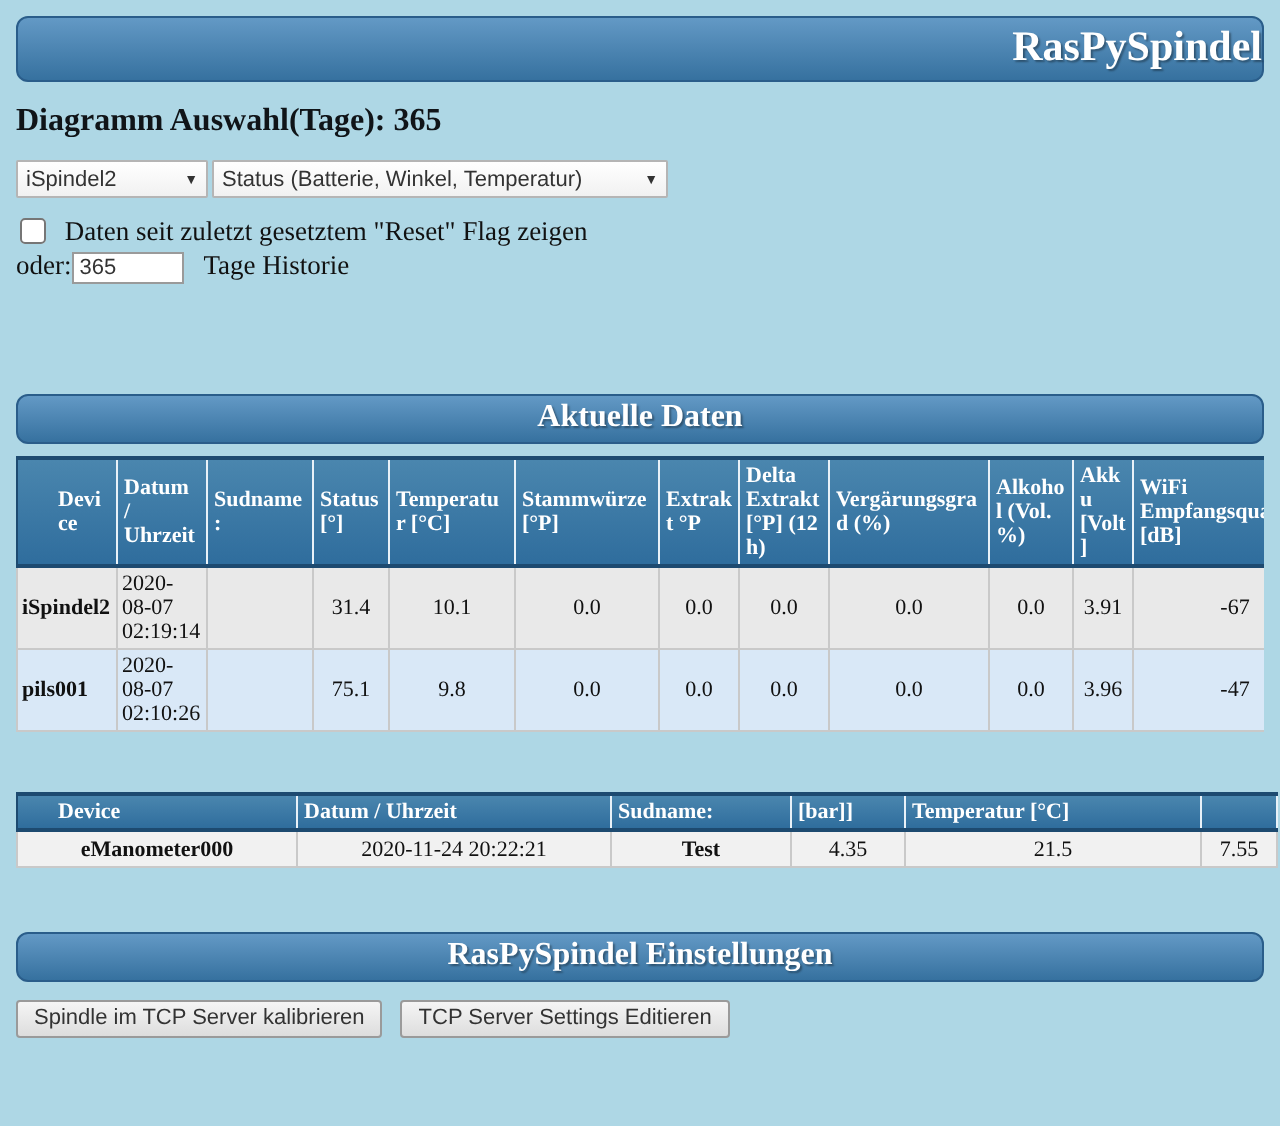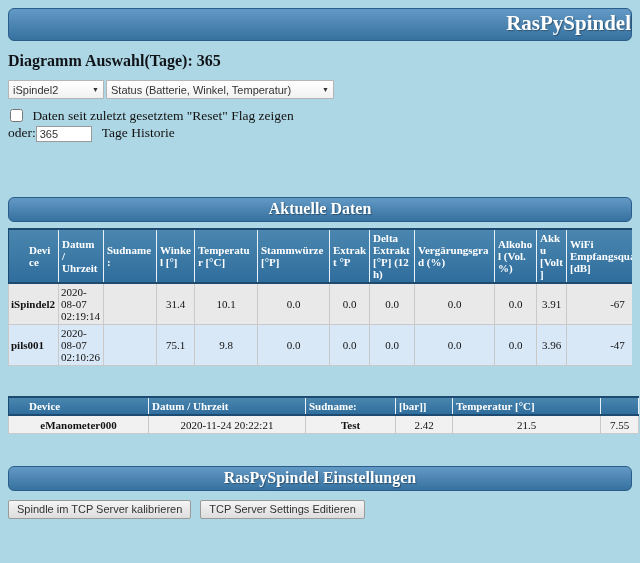--- a/index.html
+++ b/index.html
@@ -131,21 +131,21 @@
         <col style="width:80px">
       <col style="width:42px">
         <col style="width:30px">
         <col style="width:102px">
     </colgroup>
     <thead>
       <tr>
           <th>Device</th>
           <th>Datum / Uhrzeit</th>
           <th>Sudname:</th>
-          <th>Winkel [°]</th>
+          <th>Status [°]</th>
           <th>Temperatur [°C]</th>
           <th>Stammwürze [°P]</th>
           <th>Extrakt °P</th>
           <th>Delta Extrakt [°P] (12 h)</th>
           <th>Vergärungsgrad (%)</th>
           <th>Alkohol (Vol. %)</th>
           <th>Akku [Volt]</th>
           <th>WiFi Empfangsqualität [dB]</th>
         </tr>
     </thead>
@@ -199,21 +199,21 @@
         <th>[bar]]</th>
         <th>Temperatur [°C]</th>
         <th></th>
       </tr>
   </thead>
   <tbody>
       <tr>
         <td>eManometer000</td>
         <td>2020-11-24 20:22:21</td>
         <td>Test</td>
-        <td>2.42</td>
+        <td>4.35</td>
         <td>21.5</td>
         <td>7.55</td>
       </tr>
     </tbody>
 </table>
 
 <div class="bar section settings-bar">RasPySpindel Einstellungen</div>
 
 <div class="settings-buttons">
   <button>Spindle im TCP Server kalibrieren</button>

